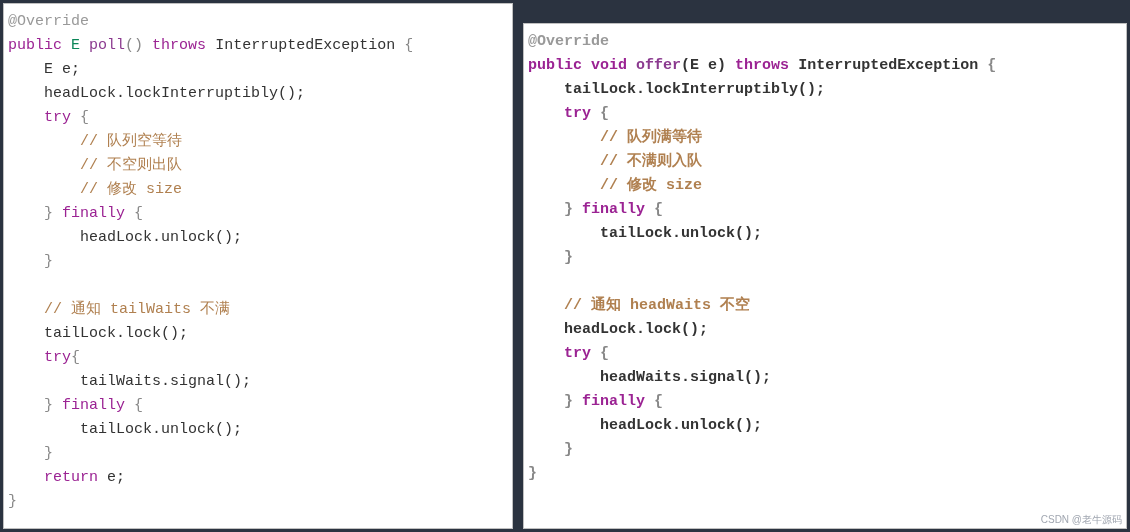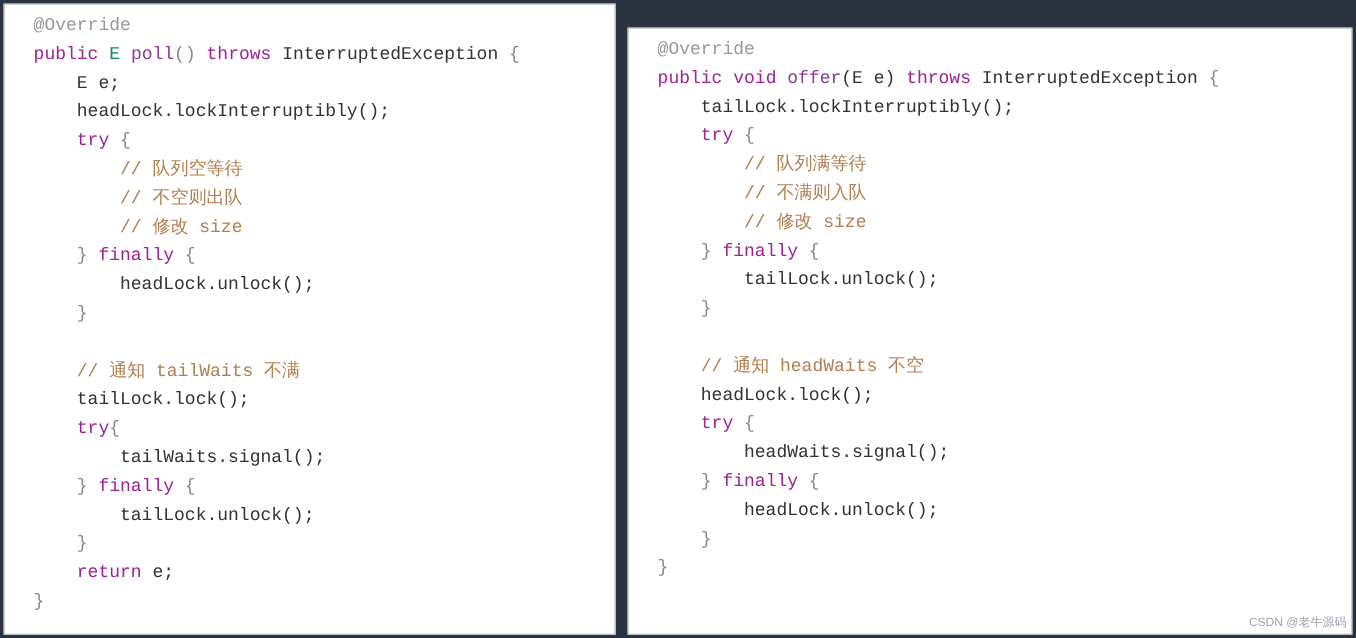--- a/index.html
+++ b/index.html
@@ -15,30 +15,31 @@
       width: 1130px;
       height: 532px;
       display: flex;
       gap: 10px;
       padding: 3px;
       position: relative;
     }
     .code-panel {
       background-color: #ffffff;
       border: 1px solid #c0c0c0;
-      padding: 6px 24px;
+      padding: 6px 4px;
       flex: 1;
       overflow: hidden;
     }
     .code-panel-left {
       flex: 0 0 510px;
     }
     .code-panel-right {
       flex: 1;
       margin-top: 20px;
+      font-weight: bold;
     }
     pre {
       white-space: pre;
       font-family: inherit;
       color: #888;
     }
     .annot {
       color: #999;
     }
     .kw {

